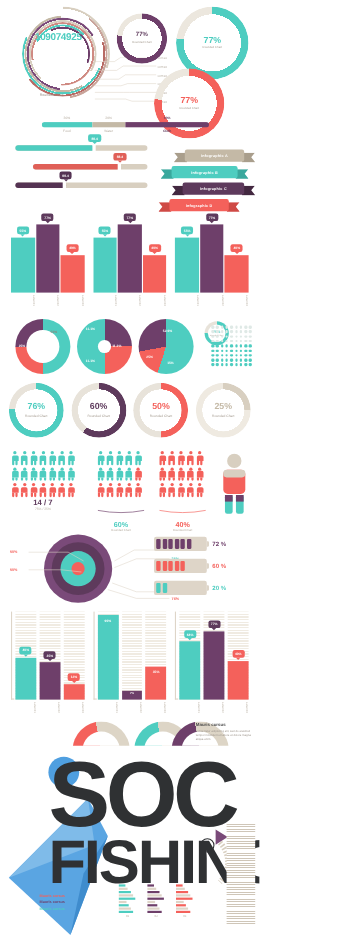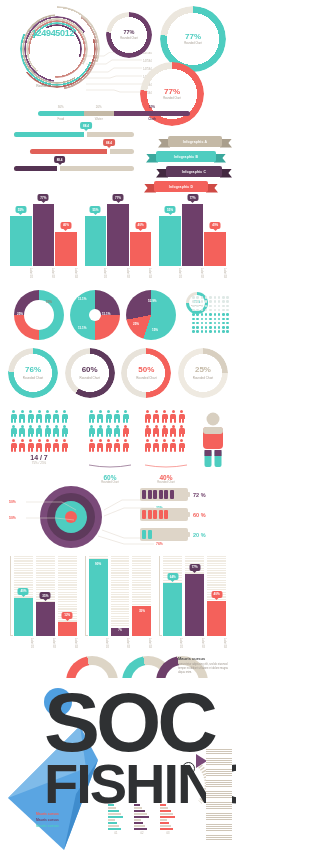--- a/index.html
+++ b/index.html
@@ -211,21 +211,21 @@
         <div class="spiral-ring" style="left: 2px; top: 2px; width: 82px; height: 82px; background: conic-gradient(from 37deg, rgb(201, 165, 155) 0deg, rgb(201, 165, 155) 37%, transparent 37%, transparent 100%); mask: radial-gradient(circle, transparent 39px, rgb(0, 0, 0) 39px);"></div>
         <div class="spiral-ring" style="left: 4px; top: 4px; width: 78px; height: 78px; background: conic-gradient(from 74deg, rgb(184, 106, 100) 0deg, rgb(184, 106, 100) 44%, transparent 44%, transparent 100%); mask: radial-gradient(circle, transparent 37px, rgb(0, 0, 0) 37px);"></div>
         <div class="spiral-ring" style="left: 6px; top: 6px; width: 74px; height: 74px; background: conic-gradient(from 111deg, rgb(78, 205, 192) 0deg, rgb(78, 205, 192) 51%, transparent 51%, transparent 100%); mask: radial-gradient(circle, transparent 35px, rgb(0, 0, 0) 35px);"></div>
         <div class="spiral-ring" style="left: 8px; top: 8px; width: 70px; height: 70px; background: conic-gradient(from 148deg, rgb(196, 185, 166) 0deg, rgb(196, 185, 166) 58%, transparent 58%, transparent 100%); mask: radial-gradient(circle, transparent 33px, rgb(0, 0, 0) 33px);"></div>
         <div class="spiral-ring" style="left: 10px; top: 10px; width: 66px; height: 66px; background: conic-gradient(from 185deg, rgb(122, 74, 121) 0deg, rgb(122, 74, 121) 65%, transparent 65%, transparent 100%); mask: radial-gradient(circle, transparent 31px, rgb(0, 0, 0) 31px);"></div>
         <div class="spiral-ring" style="left: 12px; top: 12px; width: 62px; height: 62px; background: conic-gradient(from 222deg, rgb(216, 207, 192) 0deg, rgb(216, 207, 192) 72%, transparent 72%, transparent 100%); mask: radial-gradient(circle, transparent 29px, rgb(0, 0, 0) 29px);"></div>
         <div class="spiral-ring" style="left: 14px; top: 14px; width: 58px; height: 58px; background: conic-gradient(from 259deg, rgb(207, 138, 130) 0deg, rgb(207, 138, 130) 79%, transparent 79%, transparent 100%); mask: radial-gradient(circle, transparent 27px, rgb(0, 0, 0) 27px);"></div>
         <div class="spiral-ring" style="left: 16px; top: 16px; width: 54px; height: 54px; background: conic-gradient(from 296deg, rgb(78, 205, 192) 0deg, rgb(78, 205, 192) 31%, transparent 31%, transparent 100%); mask: radial-gradient(circle, transparent 25px, rgb(0, 0, 0) 25px);"></div>
         <div class="spiral-ring" style="left: 18px; top: 18px; width: 50px; height: 50px; background: conic-gradient(from 333deg, rgb(110, 63, 106) 0deg, rgb(110, 63, 106) 38%, transparent 38%, transparent 100%); mask: radial-gradient(circle, transparent 23px, rgb(0, 0, 0) 23px);"></div>
       </div>
-    <div class="spiral-num">124945012</div>
+    <div class="spiral-num">109074925</div>
     <div class="spiral-label">Rounded Chart</div>
 
     <svg class="leader-lines" viewBox="0 0 66 44">
       <g stroke="#ded5c8" stroke-width="0.5" fill="none">
         <path d="M0 4 H18 L24 0 H56"></path>
         <path d="M0 12 H20 L26 8 H56"></path>
         <path d="M0 20 H22 L28 16 H56"></path>
         <path d="M0 26 H24 L30 24 H56"></path>
         <path d="M0 32 H26 L32 32 H56"></path>
         <path d="M0 38 H28 L34 40 H56"></path>

